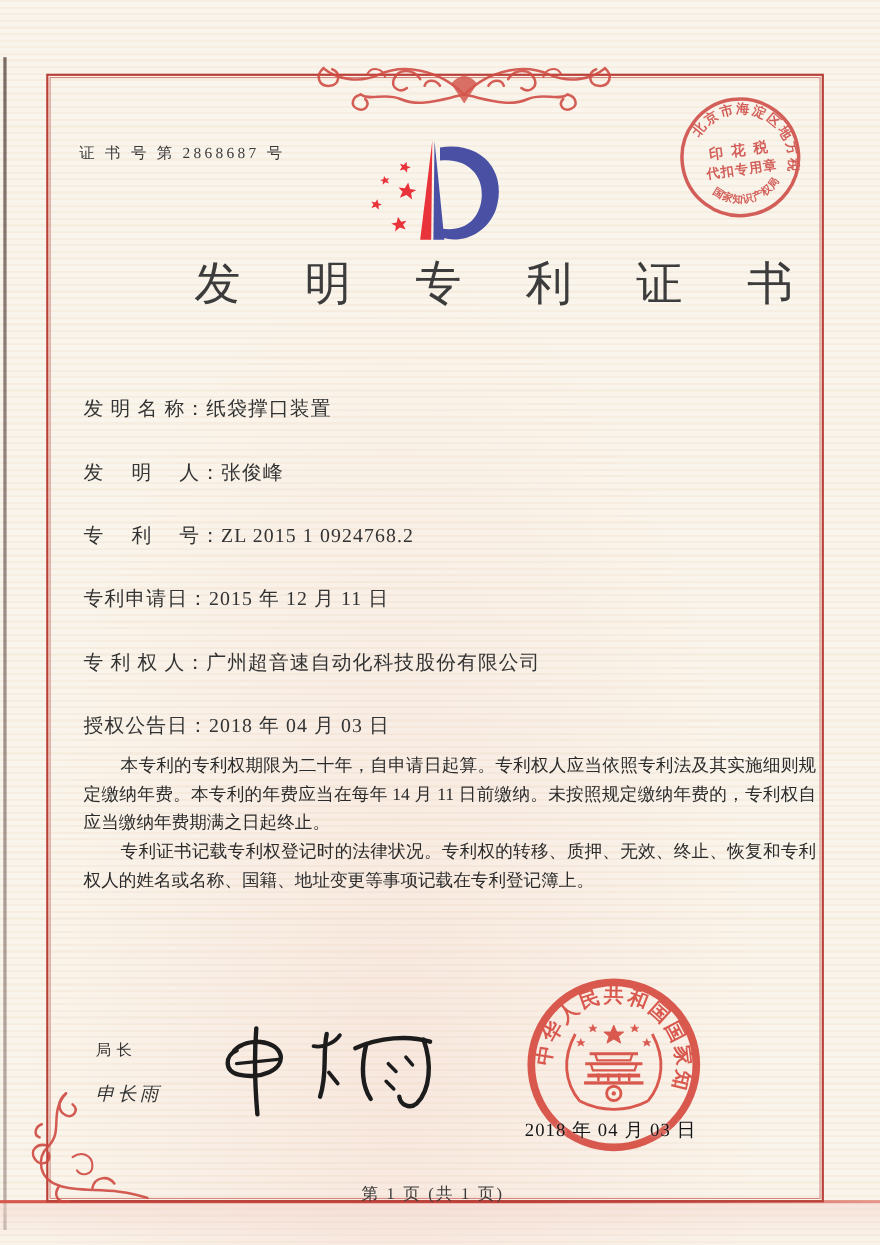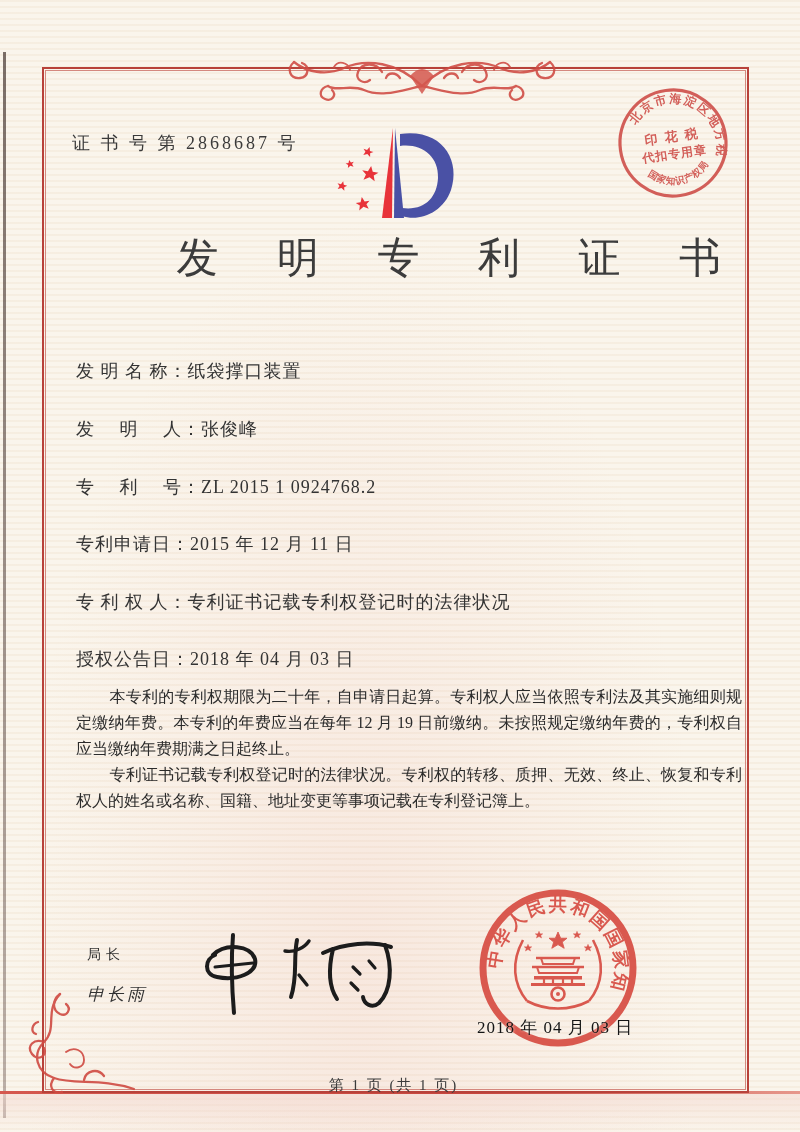--- a/index.html
+++ b/index.html
@@ -13,21 +13,21 @@
     color:#2f2f2f;
   }
   .abs{position:absolute;}
   
   .frame-outer{left:42px;top:67px;width:703px;height:1022px;border:2px solid #b8423a;}
   .frame-inner{position:absolute;left:1px;top:1px;right:1px;bottom:1px;border:1px solid #d4887e;}
   .scan-edge-left{left:3px;top:52px;width:3px;height:1066px;background:linear-gradient(180deg,rgba(55,38,33,.65),rgba(75,50,45,.35));}
   .scan-edge-bottom{left:0;top:1091px;width:800px;height:3px;background:linear-gradient(90deg,#d5584e,#c8453d 60%,#e6978b);}
   .scan-below{left:0;top:1094px;width:800px;height:38px;background:linear-gradient(180deg,rgba(243,214,206,.55),rgba(250,245,236,0));}
 
-  .cert-no{left:72px;top:131px;font-size:18px;letter-spacing:3px;color:#3a3a3a;text-align:right;}
+  .cert-no{left:72px;top:131px;font-size:14px;letter-spacing:3px;color:#3a3a3a;text-align:right;}
   .title{left:42px;top:230px;width:703px;text-align:right;font-size:42px;font-weight:500;
          letter-spacing:24px;text-indent:24px;color:#3c3c3c;}
   .field{left:76px;font-size:18px;letter-spacing:1px;color:#333;white-space:nowrap;text-align:right;}
   .f0{top:359px}.f1{top:417px}.f2{top:475px}.f3{top:532px}.f4{top:590px}.f5{top:647px}
   .body-text{left:76px;top:684px;width:666px;font-size:16px;line-height:26px;text-align:justify;color:#2b2b2b;}
   .body-text p{margin:0;text-indent:2.1em;}
   .sig-title{left:87px;top:946px;font-size:14px;letter-spacing:5px;color:#333;}
   .sig-name{left:87px;top:983px;font-size:17px;letter-spacing:3px;color:#333;font-style:italic;}
   .seal-date{left:477px;top:1016px;font-size:17px;letter-spacing:1px;color:#141414;text-shadow:0 0 3px rgba(250,245,236,.9);}
   .footer{left:42px;top:1052px;width:703px;text-align:center;font-size:15px;letter-spacing:2px;color:#3a3a3a;margin-top:24px;}
@@ -88,25 +88,25 @@
   <path d="M82,18 C124,12 143,44 133,74 C125,97 101,106 84,100 L84,92
            C106,95 119,82 120,62 C121,40 103,27 82,30 Z" fill="#4a51a5"></path>
 </svg>
 
 <div class="abs title">发 明 专 利 证 书</div>
 
 <div class="abs field f0"><span>发 明 名 称：</span><span>纸袋撑口装置</span></div>
 <div class="abs field f1"><span>发　 明　 人：</span><span>张俊峰</span></div>
 <div class="abs field f2"><span>专　 利　 号：</span><span>ZL 2015 1 0924768.2</span></div>
 <div class="abs field f3"><span>专利申请日：</span><span>2015 年 12 月 11 日</span></div>
-<div class="abs field f4"><span>专 利 权 人：</span><span>专利证书记载专利权登记时的法律状况</span></div>
+<div class="abs field f4"><span>专 利 权 人：</span><span>广州超音速自动化科技股份有限公司</span></div>
 <div class="abs field f5"><span>授权公告日：</span><span>2018 年 04 月 03 日</span></div>
 
 <div class="abs body-text">
-  <p>本专利的专利权期限为二十年，自申请日起算。专利权人应当依照专利法及其实施细则规定缴纳年费。本专利的年费应当在每年 12 月 19 日前缴纳。未按照规定缴纳年费的，专利权自应当缴纳年费期满之日起终止。</p>
+  <p>本专利的专利权期限为二十年，自申请日起算。专利权人应当依照专利法及其实施细则规定缴纳年费。本专利的年费应当在每年 14 月 11 日前缴纳。未按照规定缴纳年费的，专利权自应当缴纳年费期满之日起终止。</p>
   <p>专利证书记载专利权登记时的法律状况。专利权的转移、质押、无效、终止、恢复和专利权人的姓名或名称、国籍、地址变更等事项记载在专利登记簿上。</p>
 </div>
 
 <div class="abs sig-title">局长</div>
 <div class="abs sig-name">申长雨</div>
 
 <svg class="abs" style="left:195px;top:915px" width="210" height="105" viewBox="0 0 210 105">
   <g stroke="#1c1c1c" fill="none" stroke-width="4" stroke-linecap="round" stroke-linejoin="round">
     <path d="M38,20 C36,45 37,75 39,98"></path>
     <path d="M18,40 C30,28 56,30 60,44 C63,58 42,66 22,62 C8,59 10,44 20,40"></path>

